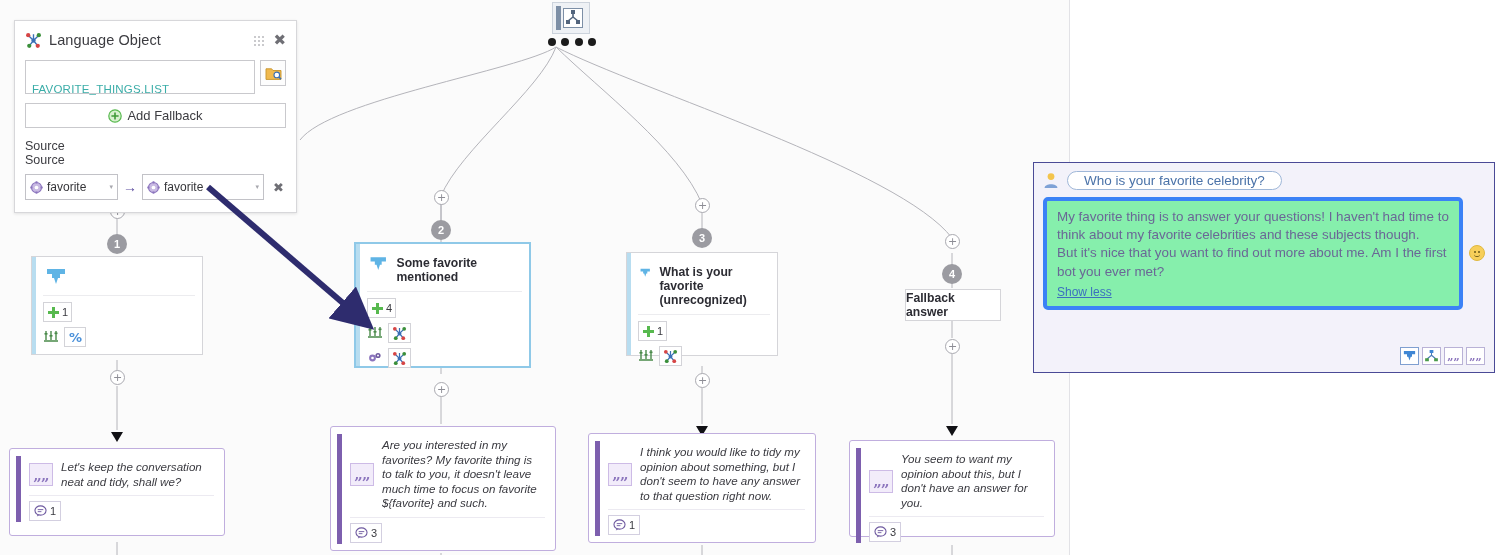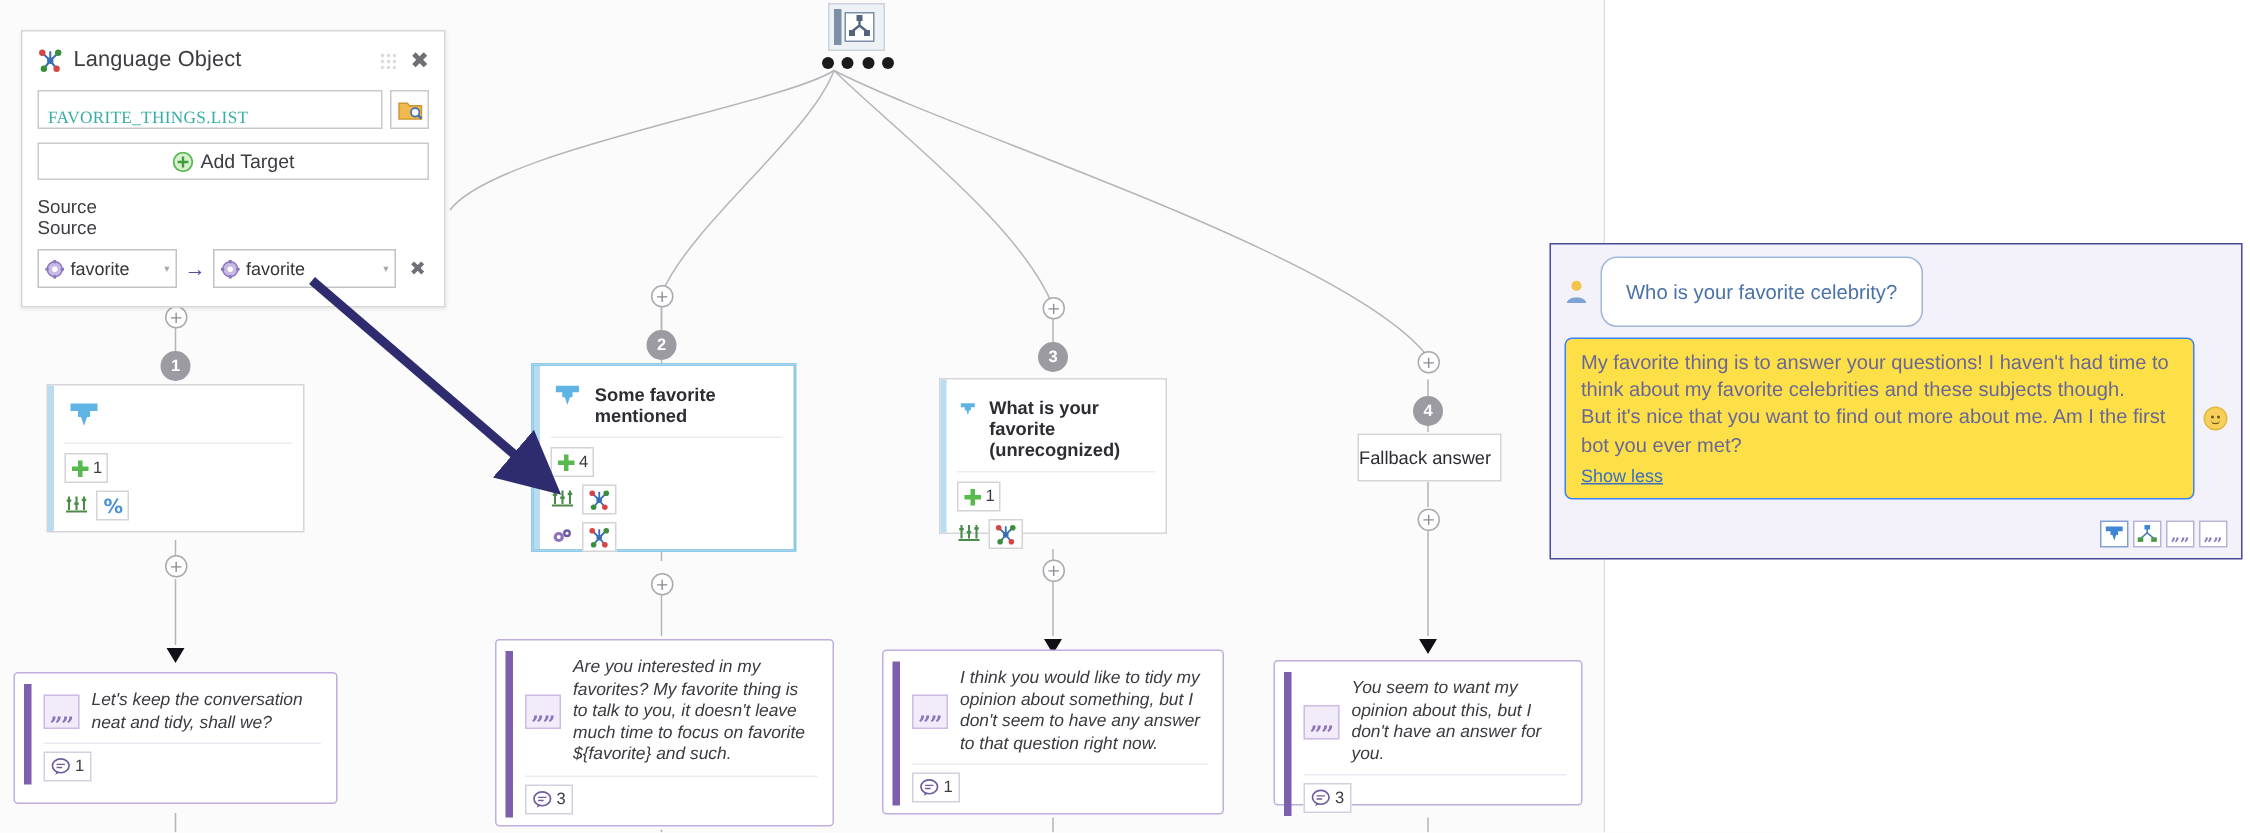--- a/index.html
+++ b/index.html
@@ -32,22 +32,22 @@
   #lang-header { display:flex; align-items:center; height:22px; margin-bottom:9px; }
   #lang-title { font-size:14.5px; color:#3c3c41; margin-left:7px; letter-spacing:.1px; }
   .grip { margin-left:auto; width:11px; height:11px; opacity:.45;
     background-image:radial-gradient(#8a8a90 36%, transparent 38%);
     background-size:4px 4px; }
   .xclose { margin-left:9px; font-size:15px; color:#6f6f75; font-weight:bold; cursor:default;
             line-height:1; font-family:"DejaVu Sans", sans-serif; }
   #lo-row { display:flex; gap:5px; align-items:stretch; }
   #lo-input {
     flex:1; height:26px; border:1px solid #c9c9cd; background:#fff;
-    font-family:Liberation Serif, serif; font-size:11.5px; color:#3aada8;
-    padding:6px 6px; line-height:24px; letter-spacing:.2px;
+    font-family:Liberation Sans, sans-serif; font-size:11.5px; color:#3aada8;
+    padding:16px 6px; line-height:24px; letter-spacing:.2px;
   }
   #lo-folder {
     width:26px; height:26px; border:1px solid #c9c9cd; background:#fdfdfd;
     display:flex; align-items:center; justify-content:center;
   }
   #add-mapping {
     margin-top:9px; height:25px; border:1px solid #c9c9cd; background:#fff;
     display:flex; align-items:center; justify-content:center; gap:5px;
     font-size:13px; color:#3c3c41;
   }
@@ -92,21 +92,21 @@
     border:1px solid #d3d3d8; background:#fff; height:20px; min-width:20px;
     display:inline-flex; align-items:center; justify-content:center; gap:2px; padding:0 3px;
   }
   .chip .cnt { font-size:11px; color:#3a3a40; }
   .barechip { display:inline-flex; align-items:center; }
 
   
   .boxnode {
     position:absolute; background:#fff; border:1px solid #d5d5d9;
     display:flex; align-items:center; justify-content:flex-start;
-    font-size:12.2px; font-weight:normal; color:#2c2c33;
+    font-size:12.2px; font-weight:bold; color:#2c2c33;
   }
 
   
   .plus {
     position:absolute; width:15px; height:15px; border-radius:50%;
     border:1px solid #a9a9b0; background:#fff; color:#8d8d95;
     font-size:11px; line-height:13px; text-align:center;
     font-family:"DejaVu Sans", sans-serif;
   }
   .badge {
@@ -141,25 +141,25 @@
 
   
   #chat {
     position:absolute; left:1033px; top:162px; width:462px; height:211px;
     background:#f3f2fa; border:1px solid #4a4a96;
   }
   #chat-inner { padding:8px 9px 6px 9px; height:100%; position:relative; }
   #userline { display:flex; align-items:center; gap:8px; }
   #userbubble {
     border:1px solid #9fb7d8; border-radius:11px; background:#fff;
-    padding:15px 16px; font-size:13.5px; color:#4a72a8;
+    padding:1px 16px; font-size:13.5px; color:#4a72a8;
   }
   #botrow { display:flex; align-items:center; gap:6px; margin-top:7px; }
   #botbubble {
-    flex:1; border:1px solid #3b82f6; border-radius:5px; background:#fde047;
+    flex:1; border:4px solid #3b82f6; border-radius:5px; background:#86efac;
     padding:7px 10px 6px 10px;
   }
   #bottext { font-size:13.4px; color:#6a6796; line-height:18.2px; }
   #showless { font-size:12px; color:#3b6fbf; text-decoration:underline; margin-top:4px; display:inline-block; }
   .smiley {
     width:16px; height:16px; border-radius:50%; background:#f7cf5a; flex:none;
     position:relative; border:1px solid #e0b93f;
   }
   .smiley::before, .smiley::after {
     content:""; position:absolute; width:2px; height:2px; background:#6b5a18; border-radius:50%; top:5px;
@@ -530,21 +530,21 @@
           <path d="M14.7,11.7 L17,14" stroke="#3a6fb5" stroke-width="1.6"></path>
         </svg>
       </div>
     </div>
 
     <div id="add-mapping">
       <svg width="14" height="14" viewBox="0 0 14 14">
         <circle cx="7" cy="7" r="6.2" fill="#d8f0cf" stroke="#57b94e" stroke-width="1.2"></circle>
         <path d="M7,3.4 v7.2 M3.4,7 h7.2" stroke="#3f9a38" stroke-width="1.6"></path>
       </svg>
-      <span>Add Target</span>
+      <span>Add Fallback</span>
     </div>
 
     <div id="st-head">
       <span class="s">Source</span>
       <span>Source</span>
     </div>
 
     <div id="map-row">
       <div class="sel src">
         <svg width="13" height="13" viewBox="0 0 14 14">

